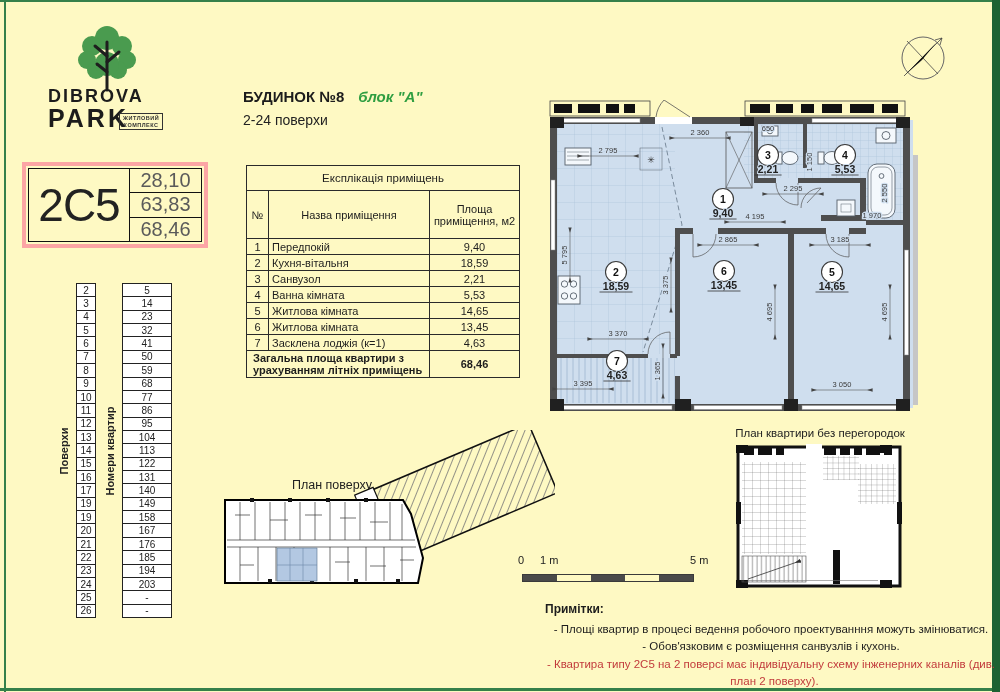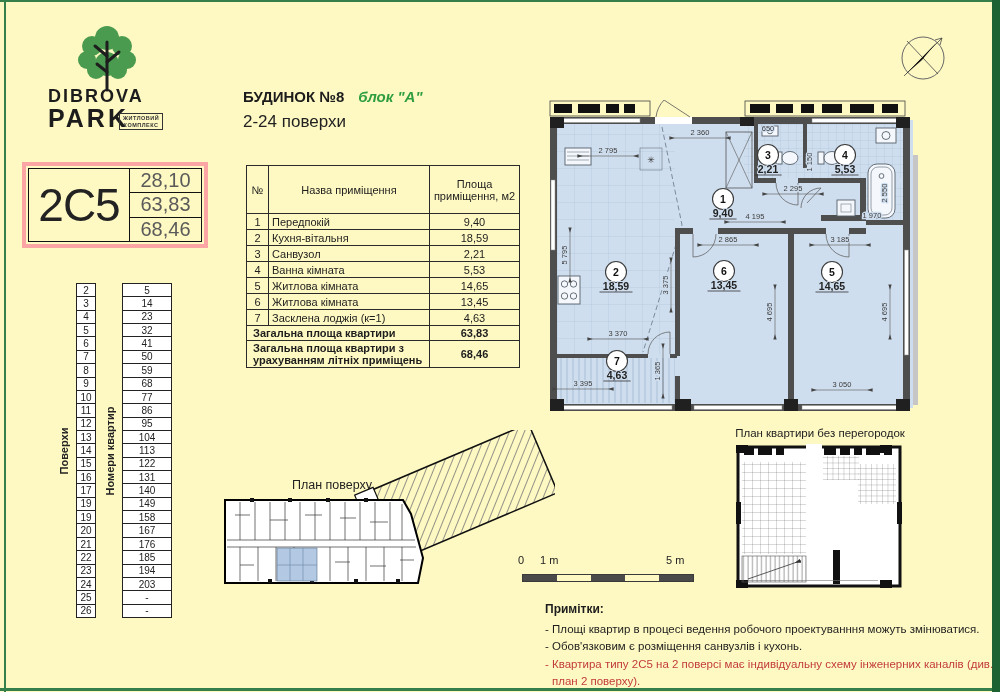--- a/index.html
+++ b/index.html
@@ -25,34 +25,34 @@
   
   .vlabel{position:absolute;width:334px;height:14px;font-size:11px;font-weight:600;text-align:center;
           transform:rotate(-90deg);color:#222;}
   .numcol{position:absolute;top:284px;height:334px;display:flex;flex-direction:column;}
   .numcol .cell{flex:1;border:1px solid #222;margin-top:-1px;display:flex;align-items:center;
                 justify-content:center;font-size:10px;color:#222;background:#fff;}
   
   #hdr{position:absolute;left:243px;top:88px;}
   #hdr .t1{font-size:15px;font-weight:bold;}
   #hdr .t2{font-size:15px;font-weight:bold;font-style:italic;color:#2f9e41;margin-left:14px;}
-  #hdr .t3{font-size:17px;margin-top:6px;color:#222;}
+  #hdr .t3{font-size:14px;margin-top:6px;color:#222;}
   
   #expl{position:absolute;left:246px;top:165px;border-collapse:collapse;table-layout:fixed;}
   #expl td{border:1px solid #2a2a2a;font-size:11px;padding:1px 3px;color:#1d1d1d;}
   #expl td.c{text-align:center;}
   #expl td.ttl{height:22px;text-align:center;font-size:11.5px;}
   #expl td.hd{text-align:center;height:45px;font-size:11px;}
   #expl tr.r td{height:13px;}
   #expl td.b{font-weight:bold;}
   
   #notes{position:absolute;left:545px;top:601px;width:452px;font-size:11.5px;line-height:17.5px;color:#1d1d1d;}
   #notes .ttl{font-weight:bold;font-size:12px;margin-bottom:2px;}
   #notes .red{color:#c23b3c;}
-  #notes .item{text-indent:-7px;padding-left:7px;}
+  #notes .item{text-indent:-7px;padding-left:7px;text-align:center;}
   
   #scalebar{position:absolute;left:518px;top:552px;width:200px;height:36px;font-size:11px;color:#222;}
   #scalebar .lab{position:absolute;top:2px;}
   #scalebar .bar{position:absolute;left:4px;top:22px;width:170px;height:6px;border:1px solid #3a3a3a;display:flex;}
   #scalebar .bar i{flex:1;}
   #scalebar .bar i:nth-child(odd){background:#4a4a4a;}
   svg text{font-family:"Liberation Sans","DejaVu Sans",sans-serif;}
 </style>
 </head>
 <body>
@@ -162,20 +162,23 @@
 </div>
 
 <table id="expl">
   <colgroup>
         <col style="width:22px">
         <col style="width:161px">
         <col style="width:90px">
       </colgroup>
   <tbody id="expl-body">
     <tr>
+          <td class="ttl" colspan="3">Експлікація приміщень</td>
+        </tr>
+    <tr>
       <td class="hd">№</td>
       <td class="hd">Назва приміщення</td>
       <td class="hd">Площа приміщення, м2</td>
     </tr>
   <tr class="r">
           <td class="c">1</td>
           <td class="">Передпокій</td>
           <td class="c">9,40</td>
         </tr>
         <tr class="r">
@@ -200,24 +203,20 @@
         </tr>
         <tr class="r">
           <td class="c">6</td>
           <td class="">Житлова кімната</td>
           <td class="c">13,45</td>
         </tr>
         <tr class="r">
           <td class="c">7</td>
           <td class="">Засклена лоджія  (к=1)</td>
           <td class="c">4,63</td>
-        </tr>
-        <tr>
-          <td colspan="2" class="b" style="padding-left: 6px;">Загальна площа квартири</td>
-          <td class="c b">63,83</td>
         </tr>
         <tr>
           <td colspan="2" class="b" style="padding-left: 6px; border-radius: 8px;">Загальна площа квартири з урахуванням літніх приміщень</td>
           <td class="c b">68,46</td>
         </tr>
       </tbody>
 </table>
 
 <svg class="abs" style="left:540px;top:100px" width="400" height="330" viewBox="0 0 400 330">
   <defs>
@@ -460,21 +459,21 @@
         <rect x="144" y="149" width="4" height="4"></rect>
         <rect x="186" y="149" width="4" height="4"></rect>
   </g>
   <rect x="67" y="118" width="40" height="33" fill="#b3c8e2" stroke="#55708c" stroke-width="0.6"></rect>
   <path d="M80 118V151 M93 118V151 M67 135H107" stroke="#6b87a8" stroke-width="0.6" fill="none"></path>
 </svg>
 
 <div id="scalebar">
   <span class="lab" style="left:0px">0</span>
   <span class="lab" style="left:22px">1 m</span>
-  <span class="lab" style="left:148px">5 m</span>
+  <span class="lab" style="left:172px">5 m</span>
   <div class="bar">
         <i></i>
         <i></i>
         <i></i>
         <i></i>
         <i></i>
       </div>
 </div>
 
 <svg class="abs" style="left:728px;top:424px" width="182" height="172" viewBox="0 0 182 172">

